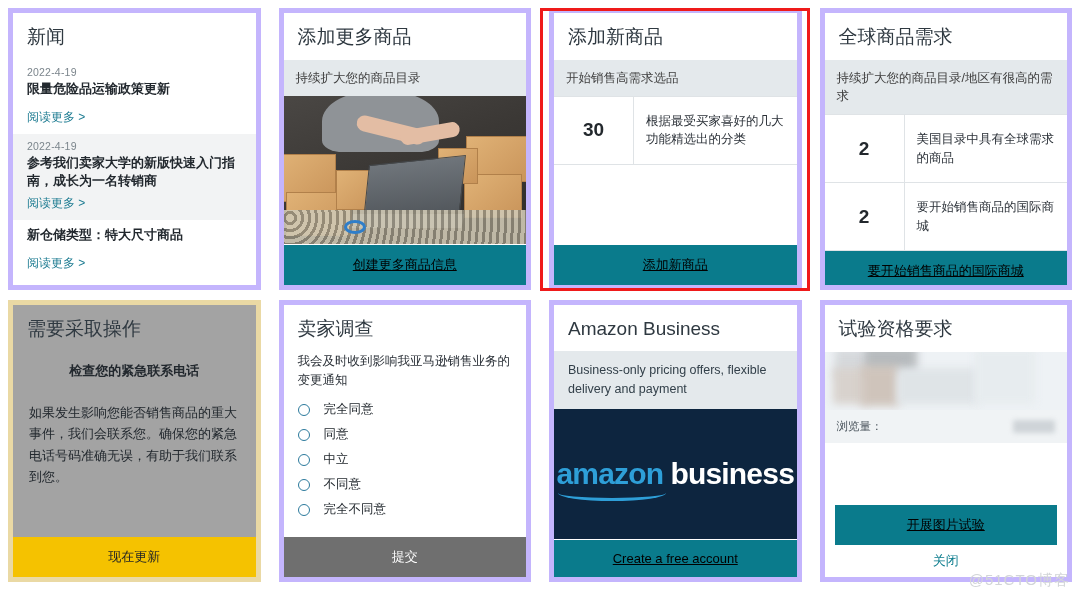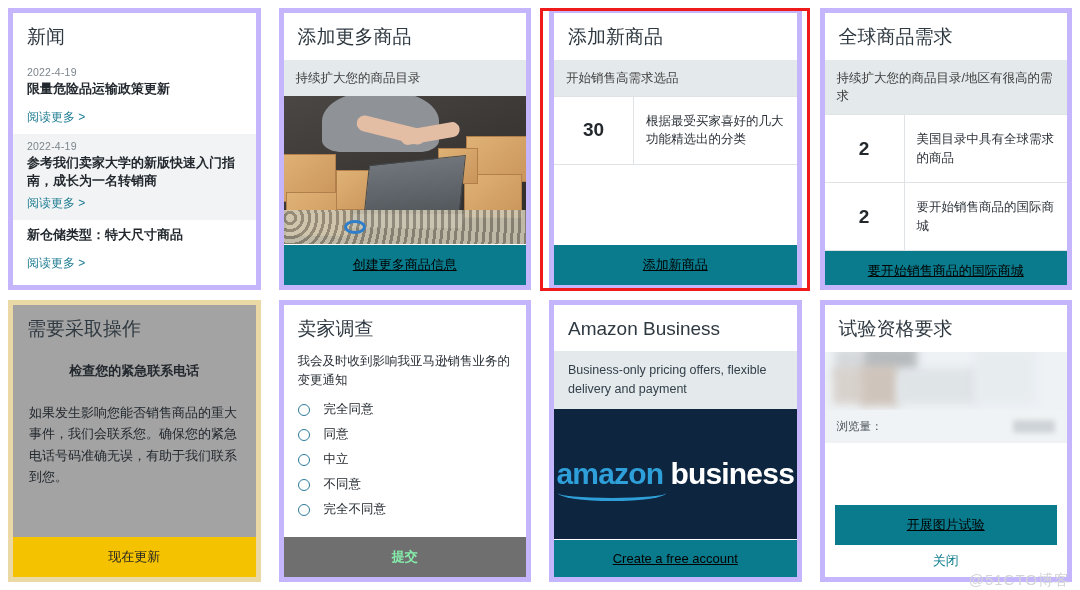--- a/index.html
+++ b/index.html
@@ -49,21 +49,21 @@
     width: 100%;
     border: none;
     text-align: center;
     font-size: 13px;
     padding: 11px 6px;
     cursor: pointer;
     font-family: inherit;
   }
   .btn-teal { background: #0a7b8c; color: #000000; text-decoration: underline; }
   .btn-amber { background: #f5c200; color: #1e2125; }
-  .btn-gray { background: #6f6f6f; color: #86efac; font-weight: bold; }
+  .btn-gray { background: #6f6f6f; color: #ffffff; }
   .btn-link {
     background: #ffffff; color: #0a7b8c;
     font-size: 13px; padding: 7px 4px;
   }
 
   
   .news-list { display: flex; flex-direction: column; }
   .news-item { padding: 6px 14px 8px 14px; }
   .news-item.alt { background: #f2f3f4; }
   .news-date { font-size: 10.5px; color: #7b858c; letter-spacing: .2px; margin-bottom: 2px;}

